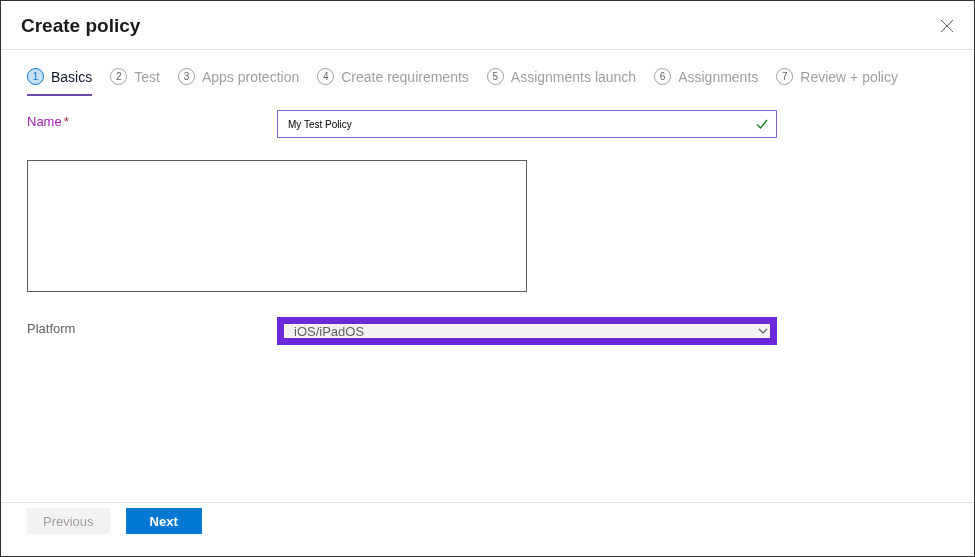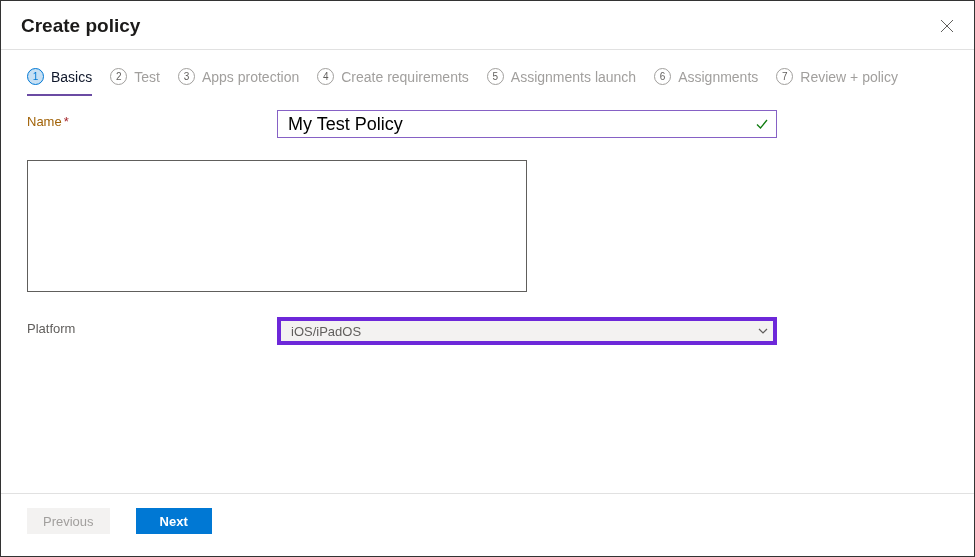--- a/index.html
+++ b/index.html
@@ -89,38 +89,38 @@
     .form-row {
       display: flex;
       margin-bottom: 22px;
     }
     .form-label-col {
       width: 250px;
       padding-top: 4px;
     }
     .form-label {
       font-size: 13px;
-      color: #a16207;
+      color: #a21caf;
     }
     .form-label.muted {
       color: #605e5c;
     }
     .required {
       color: #a4262c;
       margin-left: 2px;
     }
     .form-input-col {
       width: 500px;
     }
     .text-input {
       width: 100%;
       height: 28px;
       padding: 4px 30px 4px 10px;
       border: 1px solid #8661c5;
-      font-size: 18px;
+      font-size: 10px;
       font-family: inherit;
       outline: none;
     }
     .input-wrap {
       position: relative;
     }
     .check-icon {
       position: absolute;
       right: 8px;
       top: 50%;
@@ -140,21 +140,21 @@
       outline: none;
     }
     .select-wrap {
       position: relative;
       width: 100%;
     }
     .select-display {
       width: 100%;
       height: 28px;
       padding: 4px 30px 4px 10px;
-      border: 4px solid #6d28d9;
+      border: 7px solid #6d28d9;
       background: #f3f2f1;
       font-size: 13px;
       color: #605e5c;
       display: flex;
       align-items: center;
       cursor: default;
     }
     .chevron-icon {
       position: absolute;
       right: 8px;
@@ -162,24 +162,24 @@
       transform: translateY(-50%);
       width: 12px;
       height: 12px;
       color: #605e5c;
     }
     .footer {
       position: absolute;
       left: 0;
       right: 0;
       bottom: 0;
-      padding: 14px 20px 22px 26px;
+      padding: 5px 20px 22px 26px;
       border-top: 1px solid #e1e1e1;
       display: flex;
-      gap: 26px;
+      gap: 16px;
     }
     .btn {
       height: 26px;
       padding: 0 16px;
       font-size: 13px;
       font-family: inherit;
       border: none;
       cursor: pointer;
     }
     .btn-secondary {

